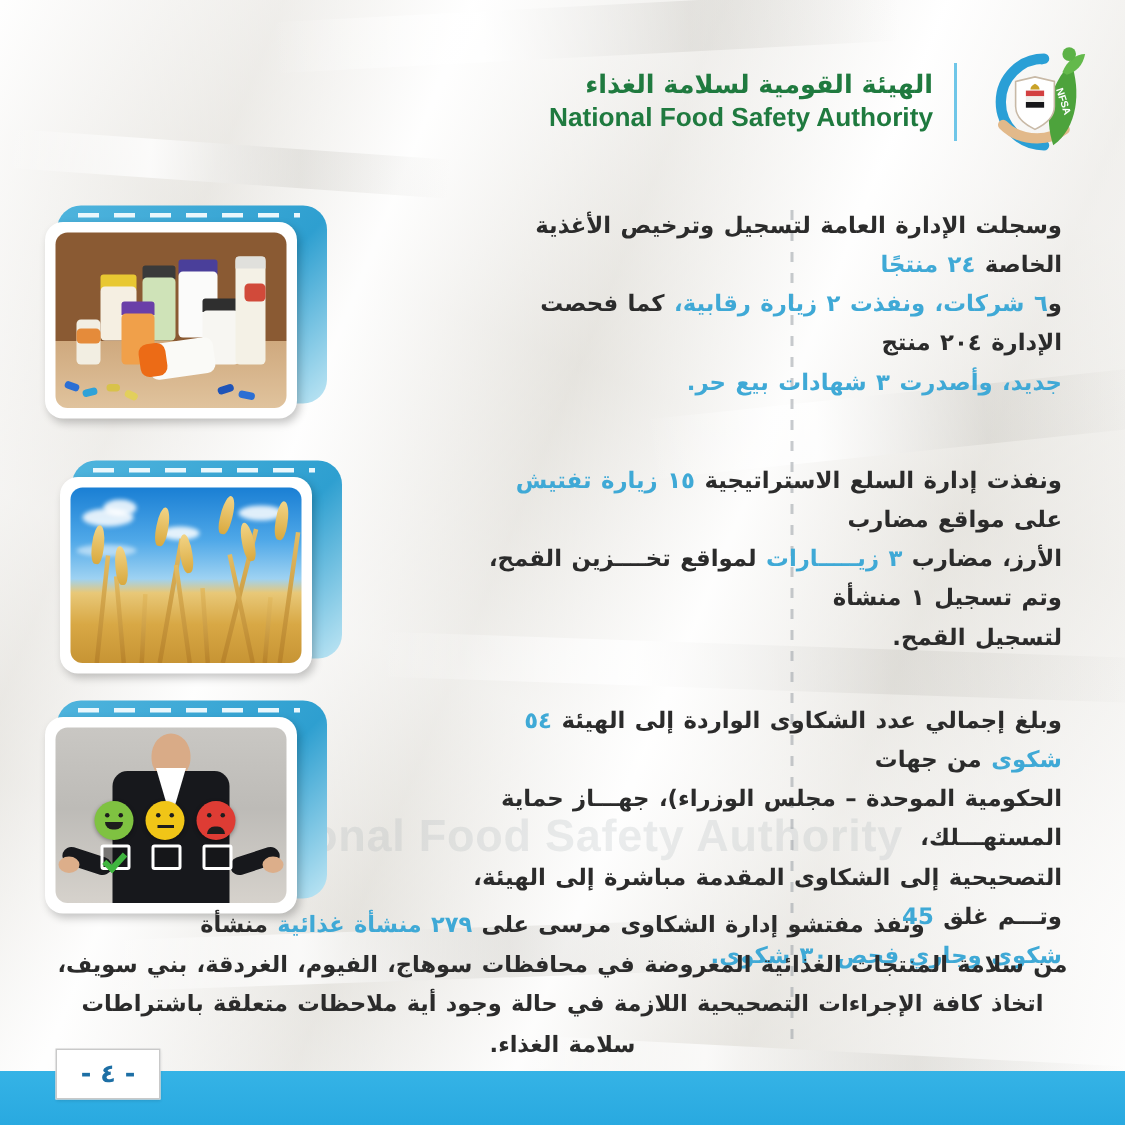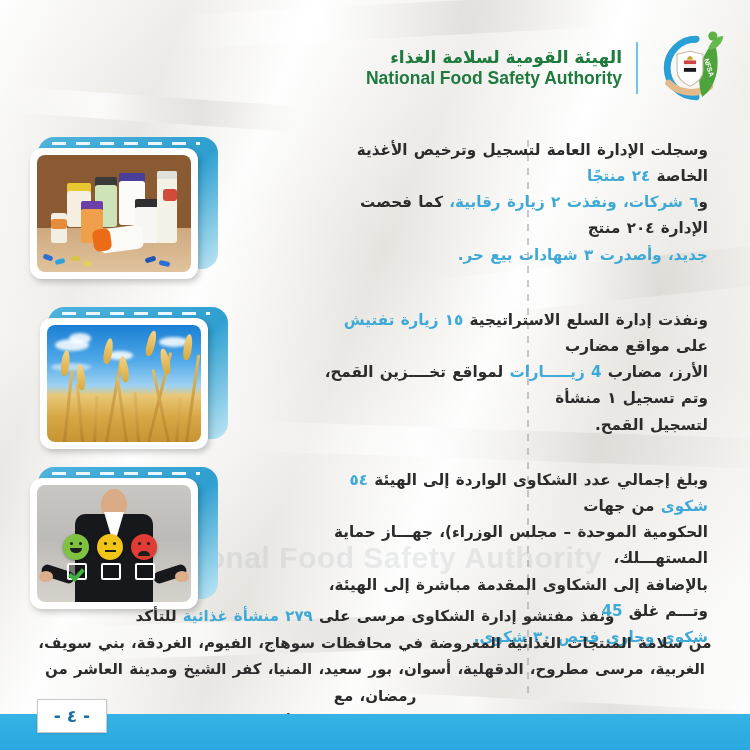--- a/index.html
+++ b/index.html
@@ -387,21 +387,21 @@
       </svg>
     </div>
   </div>
 
   <div class="block" id="block2">
     <div class="text-col">
       <div class="body-line">
         <span>ونفذت إدارة السلع الاستراتيجية </span><span class="hl">١٥ زيارة تفتيش</span><span> على مواقع مضارب</span>
       </div>
       <div class="body-line">
-        <span>الأرز، مضارب </span><span class="hl">4 زيـــــارات</span><span> لمواقع تخــــزين القمح، وتم تسجيل ١ منشأة</span>
+        <span>الأرز، مضارب </span><span class="hl">٣ زيـــــارات</span><span> لمواقع تخــــزين القمح، وتم تسجيل ١ منشأة</span>
       </div>
       <div class="body-line">
         <span>لتسجيل القمح.</span><span class="hl"></span><span></span>
       </div>
     </div>
 
     <div class="photo-wrap">
       <div class="photo-back"></div>
       <div class="photo-card">
         <div class="photo-img ph-wheat">
@@ -441,21 +441,21 @@
 
   <div class="block" id="block3">
     <div class="text-col">
       <div class="body-line">
         <span>وبلغ إجمالي عدد الشكاوى الواردة إلى الهيئة </span><span class="hl">٥٤ شكوى</span><span> من جهات</span>
       </div>
       <div class="body-line">
         <span>الحكومية الموحدة – مجلس الوزراء)، جهـــاز حماية المستهـــلك،</span><span class="hl"></span><span></span>
       </div>
       <div class="body-line">
-        <span>بالإضافة إلى الشكاوى المقدمة مباشرة إلى الهيئة، وتـــم غلق </span><span class="hl">45</span><span></span>
+        <span>التصحيحية إلى الشكاوى المقدمة مباشرة إلى الهيئة، وتـــم غلق </span><span class="hl">45</span><span></span>
       </div>
       <div class="body-line">
         <span></span><span class="hl">شكوى وجاري فحص ٣٠ شكوى.</span><span></span>
       </div>
     </div>
 
     <div class="photo-wrap">
       <div class="photo-back"></div>
       <div class="photo-card">
         <div class="photo-img ph-survey">
@@ -491,27 +491,24 @@
     <div class="check-badge">
       <svg viewBox="0 0 60 60" width="54" height="54">
         <circle cx="28" cy="32" r="20" fill="none" stroke="#3fa9d6" stroke-width="3"></circle>
         <path d="M18 32 L26 41 L52 10" fill="none" stroke="#3fa9d6" stroke-width="7" stroke-linecap="round" stroke-linejoin="round"></path>
       </svg>
     </div>
   </div>
 
   <div id="bottom-para">
     <div class="body-line">
-      <span>ونفذ مفتشو إدارة الشكاوى مرسى على </span><span class="hl">٢٧٩ منشأة غذائية</span><span> للتأكد</span>
+      <span>ونفذ مفتشو إدارة الشكاوى مرسى على </span><span class="hl">٢٧٩ منشأة غذائية</span><span> منشأة</span>
     </div>
     <div class="body-line">
       <span>من سلامة المنتجات الغذائية المعروضة في محافظات سوهاج، الفيوم، الغردقة، بني سويف،</span>
-    </div>
-    <div class="body-line">
-      <span>الغربية، مرسى مطروح، الدقهلية، أسوان، بور سعيد، المنيا، كفر الشيخ ومدينة العاشر من رمضان، مع</span>
     </div>
     <div class="body-line">
       <span>اتخاذ كافة الإجراءات التصحيحية اللازمة في حالة وجود أية ملاحظات متعلقة باشتراطات سلامة الغذاء.</span>
     </div>
   </div>
 
   <div id="footer-bar"></div>
   <div id="page-num">- ٤ -</div>
 </div>
 

